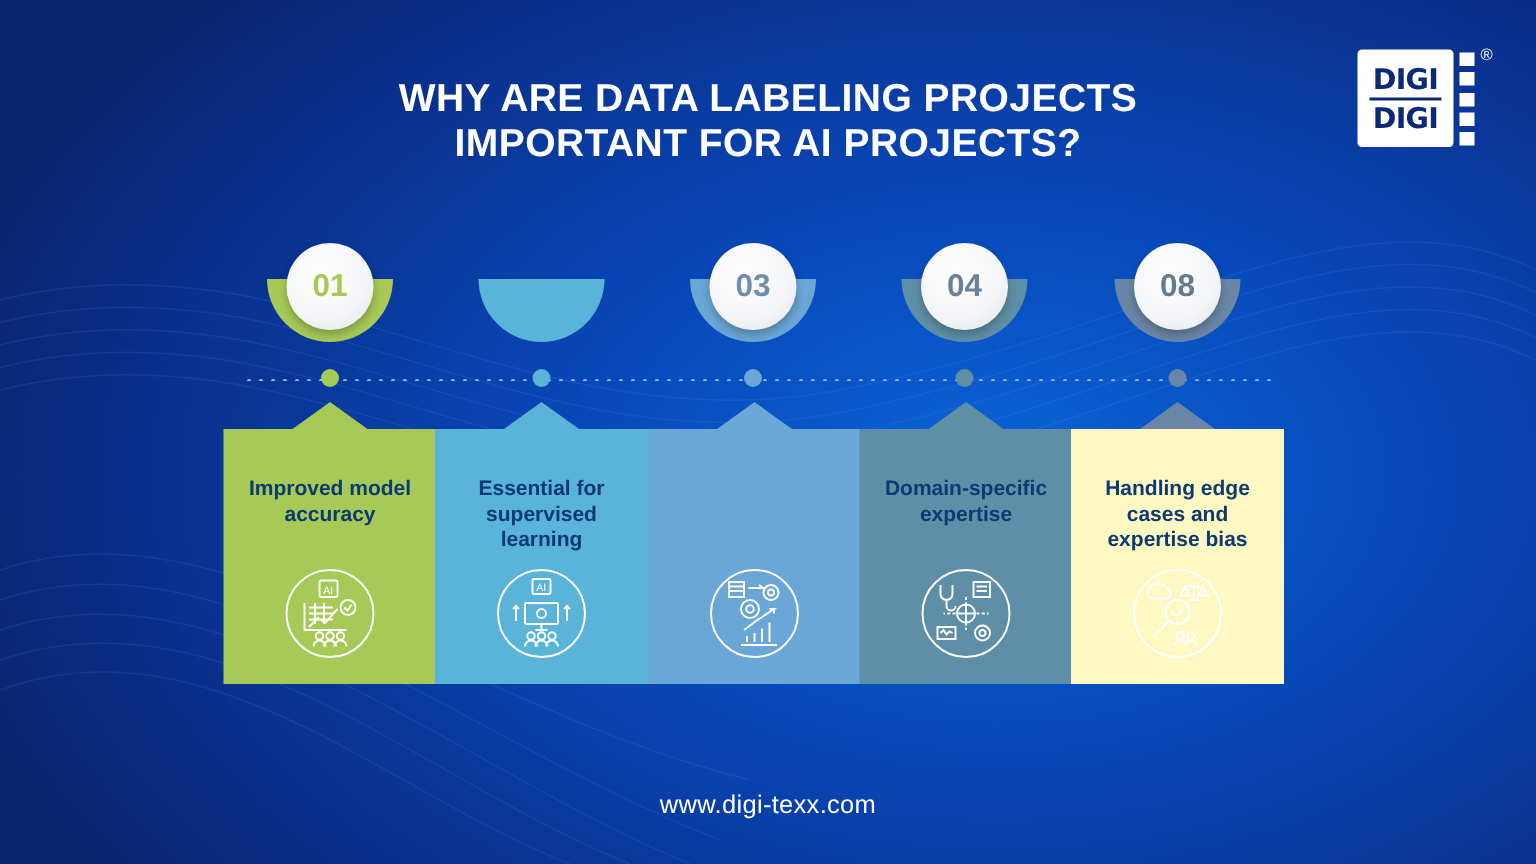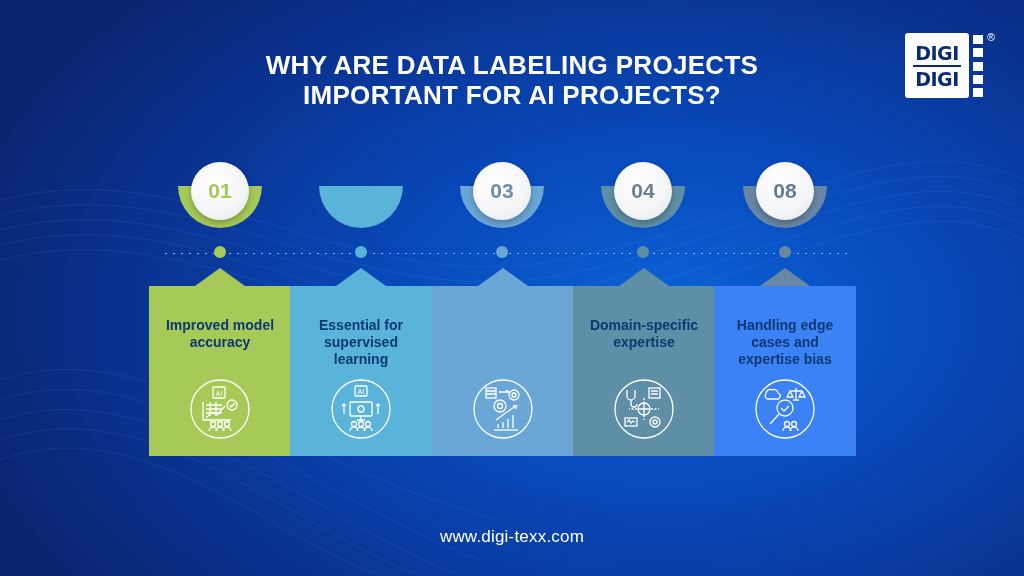--- a/index.html
+++ b/index.html
@@ -220,21 +220,21 @@
     <circle cx="31" cy="31" r="6"></circle>
       <path d="M31 25 v12 M25 31 h12"></path>
     <path d="M24 31 h-8 M38 31 h8 M31 20 v5 M31 37 v5" stroke-dasharray="2 1.5"></path>
     <rect x="12" y="40" width="12" height="8"></rect>
       <path d="M14 44 l2 -2 l2 3 l2 -2 l2 1"></path>
     <circle cx="42" cy="44" r="5"></circle>
       <circle cx="42" cy="44" r="2"></circle>
   </svg>
 </div>
 
-<div class="card" style="left:714px;background:#3b82f6">
+<div class="card" style="left:714px;background:#fef9c3">
   <div class="card-tip" style="border-bottom-color:#6a86a6"></div>
   <div class="card-text">
     <div>Handling edge</div>
     <div>cases and</div>
     <div>expertise bias</div>
   </div>
   <svg class="card-icon" viewBox="0 0 62 62" fill="none" stroke="#fff" stroke-width="1.3">
     <circle cx="31" cy="31" r="29"></circle>
     <path d="M12 16 a4 4 0 0 1 6 -4 a4 4 0 0 1 6 3 a3 3 0 0 1 -2 6 h-8 a3 3 0 0 1 -2 -5"></path>
     <path d="M42 10 v12 M36 13 h12 M36 13 l-3 6 h6 z M48 13 l-3 6 h6 z M39 22 h6"></path>

